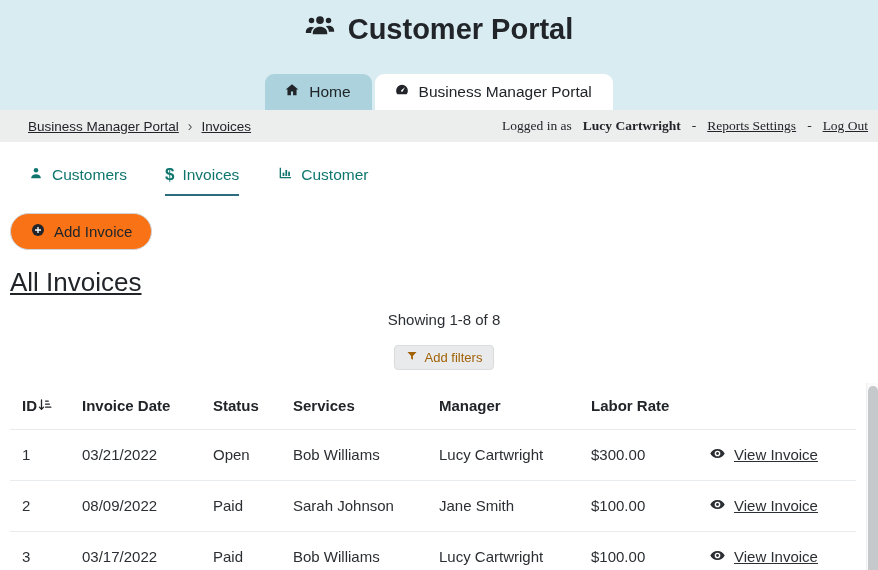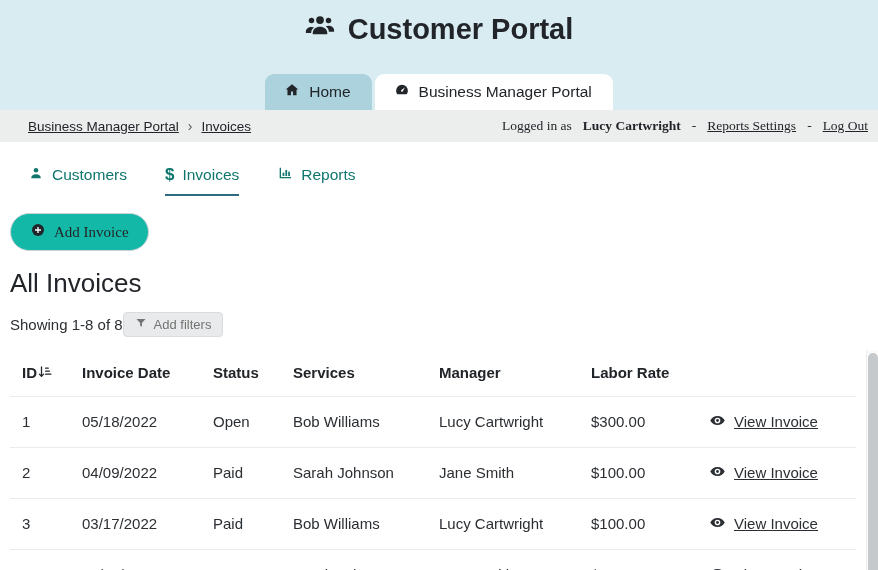--- a/index.html
+++ b/index.html
@@ -51,33 +51,33 @@
     cursor: pointer; border-bottom: 2px solid transparent;
   }
   .nav-item.active { border-bottom-color: #2d6c7e; }
   .nav-item svg { width: 16px; height: 16px; }
   .dollar-glyph { font-weight: 700; font-size: 17px; line-height: 14px; }
 
   
   .add-invoice-btn {
     display: inline-flex; align-items: center; gap: 8px;
     margin: 17px 0 0 10px; padding: 8px 19px;
-    background: #14b8a6; border: 1px solid #ced4da; border-radius: 19px;
+    background: #f97316; border: 1px solid #ced4da; border-radius: 19px;
     font-size: 15px; color: #212529; cursor: pointer;
-    font-family: Liberation Serif, serif;
+    font-family: Liberation Sans, sans-serif;
     text-align: center;
   }
   .add-invoice-btn svg { width: 16px; height: 16px; }
-  .page-title { font-size: 26px; font-weight: 400; margin: 17px 0 0 10px; }
-  .showing-row { display: flex; align-items: center; margin: 13px 0 0 10px; }
+  .page-title { font-size: 26px; font-weight: 400; margin: 17px 0 0 10px; text-decoration: underline; }
+  .showing-row { display: flex; align-items: center; gap: 17px; margin: 13px 0 0 10px; flex-direction: column; }
   .showing-text { font-size: 15px; color: #2b2f33; }
   .add-filters-btn {
     display: inline-flex; align-items: center; gap: 7px;
     background: #e9eaeb; border: 1px solid #d9dbdc; border-radius: 4px;
-    padding: 4px 11px; font-size: 13px; color: #737373; cursor: pointer;
+    padding: 4px 11px; font-size: 13px; color: #a16207; cursor: pointer;
     font-family: inherit;
   }
   .add-filters-btn svg { width: 12px; height: 12px; }
 
   
   .table-wrap { position: relative; margin: 13px 0 0 10px; height: 226px; overflow: hidden; }
   table { border-collapse: collapse; width: 846px; font-size: 15px; }
   th, td { text-align: left; padding: 0 8px; }
   th { font-weight: 700; height: 46px; }
   td { height: 51px; color: #2b2f33; }
@@ -176,21 +176,21 @@
   </div>
   <div class="nav-item">
     <span>
       <svg viewBox="0 0 24 24" fill="currentColor">
         <path d="M4 4h2v14h15v2H4z"></path>
         <rect x="8.4" y="11.5" width="2.6" height="5"></rect>
         <rect x="12.6" y="7.5" width="2.6" height="9"></rect>
         <rect x="16.8" y="10" width="2.6" height="6.5"></rect>
       </svg>
     </span>
-    <span>Reports</span>
+    <span>Customer</span>
   </div>
 </div>
 
 
 <button class="add-invoice-btn">
   <span>
     <svg viewBox="0 0 24 24" fill="currentColor">
       <circle cx="12" cy="12" r="9"></circle>
       <path fill="#ffffff" d="M11 7.5h2V11h3.5v2H13v3.5h-2V13H7.5v-2H11z"></path>
     </svg>
@@ -235,40 +235,40 @@
         <th class="col-status">Status</th>
         <th class="col-customer">Services</th>
         <th class="col-manager">Manager</th>
         <th class="col-rate">Labor Rate</th>
         <th></th>
       </tr>
     </thead>
     <tbody>
       <tr>
         <td>1</td>
-        <td>05/18/2022</td>
+        <td>03/21/2022</td>
         <td>Open</td>
         <td>Bob Williams</td>
         <td>Lucy Cartwright</td>
         <td>$300.00</td>
         <td>
           <span class="view-link">
             <span>
               <svg viewBox="0 0 24 24" fill="currentColor">
                 <path d="M12 5.5C7.3 5.5 3.6 8.2 1.8 12c1.8 3.8 5.5 6.5 10.2 6.5s8.4-2.7 10.2-6.5C20.4 8.2 16.7 5.5 12 5.5zm0 10.5a4 4 0 1 1 0-8 4 4 0 0 1 0 8z"></path>
                 <circle cx="12" cy="12" r="2"></circle>
               </svg>
             </span>
             <span class="view-text">View Invoice</span>
           </span>
         </td>
       </tr>
       <tr>
         <td>2</td>
-        <td>04/09/2022</td>
+        <td>08/09/2022</td>
         <td>Paid</td>
         <td>Sarah Johnson</td>
         <td>Jane Smith</td>
         <td>$100.00</td>
         <td>
           <span class="view-link">
             <span>
               <svg viewBox="0 0 24 24" fill="currentColor">
                 <path d="M12 5.5C7.3 5.5 3.6 8.2 1.8 12c1.8 3.8 5.5 6.5 10.2 6.5s8.4-2.7 10.2-6.5C20.4 8.2 16.7 5.5 12 5.5zm0 10.5a4 4 0 1 1 0-8 4 4 0 0 1 0 8z"></path>
                 <circle cx="12" cy="12" r="2"></circle>

